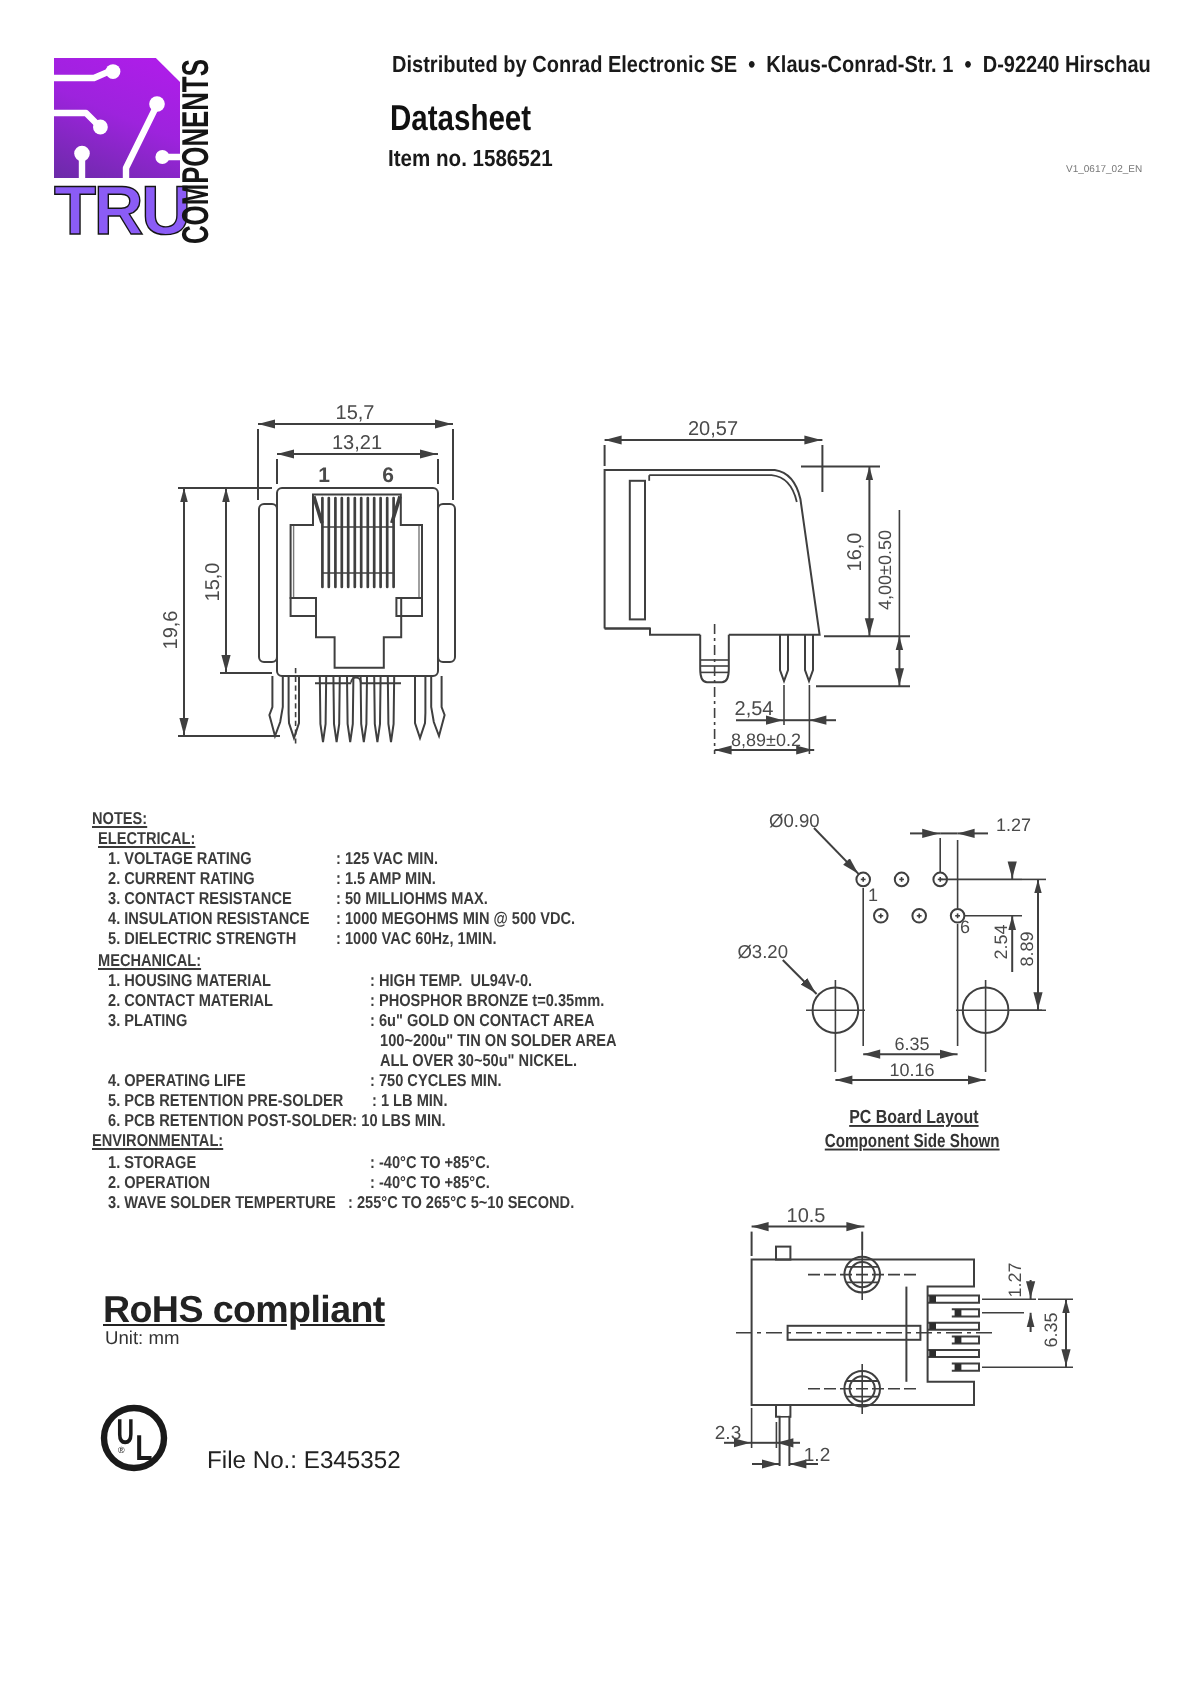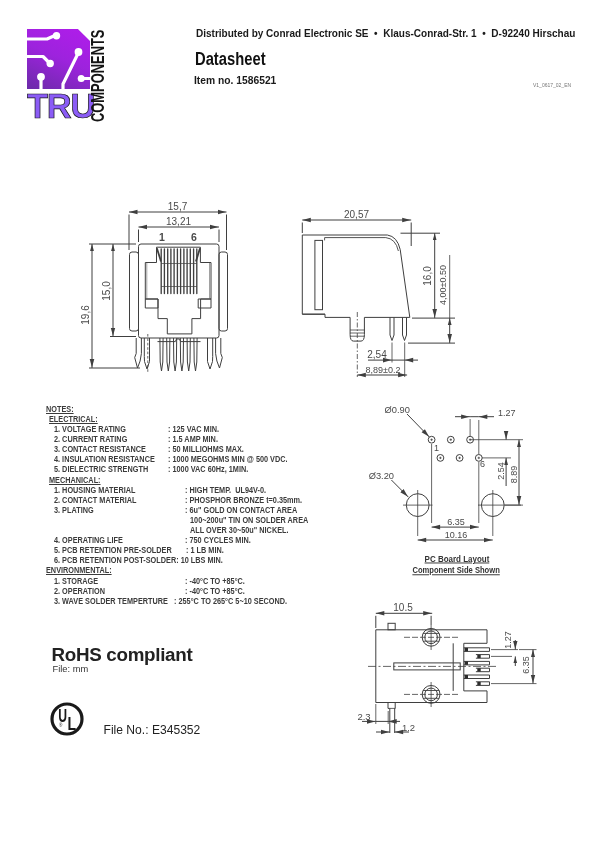--- a/index.html
+++ b/index.html
@@ -11,21 +11,21 @@
   background:linear-gradient(203deg, #b11ceb 0%, #9d23dd 48%, #6b2ba8 100%);
   clip-path:polygon(0 0, 81% 0, 100% 20%, 100% 100%, 0 100%); }
 #trutxt { position:absolute; left:27px; top:89.2px; font-size:34.5px; font-weight:bold; color:#8b5cf6;
   letter-spacing:-1.2px; line-height:1; -webkit-text-stroke:0.7px #151515; white-space:nowrap; }
 #comptxt { position:absolute; left:91px; top:121.8px; font-size:18.7px; font-weight:bold; color:#151515;
   line-height:14px; transform:rotate(-90deg) scaleX(0.69); transform-origin:0 0; white-space:nowrap; }
 #hdr1 { position:absolute; left:195.7px; top:26.4px; font-size:11.6px; font-weight:bold; color:#1a1a1a; white-space:nowrap; transform:scaleX(0.864); transform-origin:left;}
 #hdr2 { position:absolute; left:195px; top:48.6px; font-size:18px; font-weight:bold; color:#111; white-space:nowrap; transform:scaleX(0.82); transform-origin:left;}
 #hdr3 { position:absolute; left:194px; top:72.5px; font-size:11.6px; font-weight:bold; color:#1a1a1a; white-space:nowrap; transform:scaleX(0.887); transform-origin:left;}
 #hdr4 { position:absolute; left:533px; top:81.5px; font-size:5px; color:#777; }
-#rohs { position:absolute; left:51.5px; top:644px; font-size:18.8px; font-weight:bold; color:#222; letter-spacing:-0.3px; white-space:nowrap;}
+#rohs { position:absolute; left:51.5px; top:644px; font-size:18.8px; font-weight:bold; color:#222; letter-spacing:-0.3px; white-space:nowrap;text-decoration:underline;}
 #unit { position:absolute; left:52.5px; top:663.8px; font-size:9.3px; color:#333; }
 #fileno { position:absolute; left:88.5px; top:723.3px; font-size:12.1px; color:#222; white-space:nowrap;margin-left:15px; }
 </style>
 </head>
 <body>
 <div id="page">
   <div id="logo">
     <svg width="63.5" height="60.3" viewBox="0 0 63.5 60.3" style="position:absolute;left:0;top:0;">
       <g stroke="#ffffff" stroke-width="3.2" fill="none" stroke-linecap="round" stroke-linejoin="round">
         <path d="M-1,10 H20 L28.5,6.3"></path>
@@ -352,15 +352,15 @@
 <div class="nl" style="left:53.5px;top:555.3px;">6. PCB RETENTION POST-SOLDER: 10 LBS MIN.</div>
 <div class="nl" style="left:45.5px;top:565.4px;text-decoration:underline;">ENVIRONMENTAL:</div>
 <div class="nl" style="left:53.5px;top:575.5px;">1. STORAGE</div>
 <div class="nl" style="left:184.8px;top:575.5px;">: -40°C TO +85°C.</div>
 <div class="nl" style="left:53.5px;top:585.5999999999999px;">2. OPERATION</div>
 <div class="nl" style="left:184.8px;top:585.5999999999999px;">: -40°C TO +85°C.</div>
 <div class="nl" style="left:53.5px;top:595.6999999999999px;">3. WAVE SOLDER TEMPERTURE</div>
 <div class="nl" style="left:173.5px;top:595.6999999999999px;">: 255°C TO 265°C 5~10 SECOND.</div>
 
   <div id="rohs">RoHS compliant</div>
-  <div id="unit">File: mm</div>
+  <div id="unit">Unit: mm</div>
   <div id="fileno">File No.: E345352</div>
 </div>
 
 </body></html>

